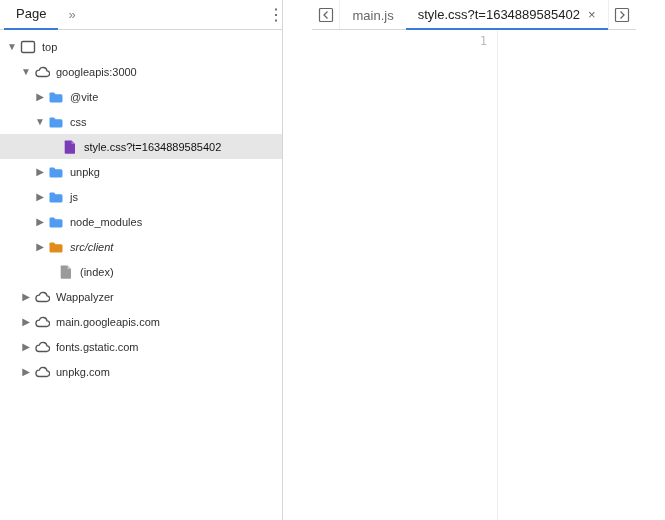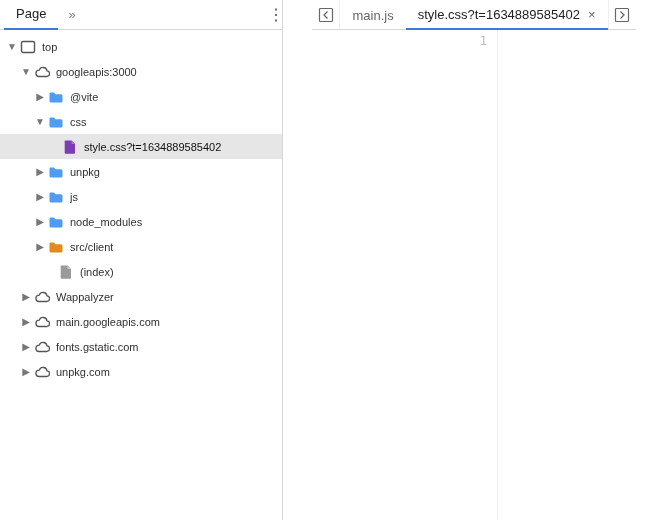--- a/index.html
+++ b/index.html
@@ -13,21 +13,21 @@
 .spacer { flex: 1; }
 .kebab { width: 18px; text-align: center; color: #555; font-size: 16px; padding: 0 8px; letter-spacing: 0; }
 .tree { flex: 1; overflow: auto; padding-top: 4px; }
 .row { display: flex; align-items: center; height: 25px; padding: 0 4px; cursor: default; }
 .row.selected { background: #e6e6e6; }
 .row.selected .label { color: #111; }
 .arrow { width: 12px; display: inline-flex; justify-content: center; color: #777; font-size: 10px; margin-right: 2px; }
 .arrow.hidden { visibility: hidden; }
 .icon { width: 16px; height: 16px; display: inline-flex; align-items: center; justify-content: center; margin-right: 6px; }
 .label { font-size: 11px; color: #303030; }
-.label.italic { }
+.label.italic { font-style: italic; }
 .main { flex: 1; display: flex; flex-direction: column; align-items: center; }
 .tabbar { height: 30px; display: flex; align-items: stretch; border-bottom: 1px solid #d6d6d6; }
 .navbtn { width: 28px; display: flex; align-items: center; justify-content: center; color: #666; border-right: 1px solid #eee; }
 .navbtn.right { border-right: none; border-left: 1px solid #eee; }
 .filetab { display: flex; align-items: center; padding: 0 12px; color: #666; font-size: 13px; border-top: 1px solid transparent; }
 .filetab.active { color: #222; border-bottom: 2px solid #3b7bd8; margin-bottom: -1px; }
 .closex { margin-left: 8px; color: #666; font-size: 13px; }
 .editor { flex: 1; display: flex; background: #fff; }
 .gutter { width: 48px; border-right: 1px solid #eee; text-align: right; padding: 4px 10px 0 0; color: #bbb; font-family: Consolas, monospace; font-size: 12px; }
 .code { flex: 1; }

